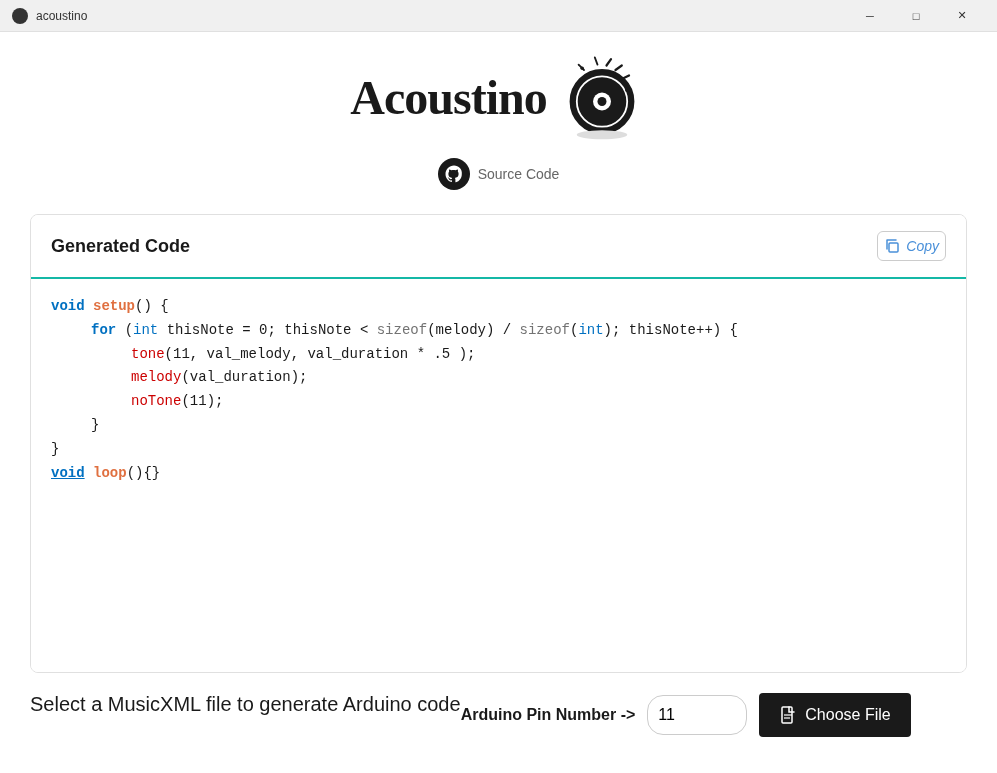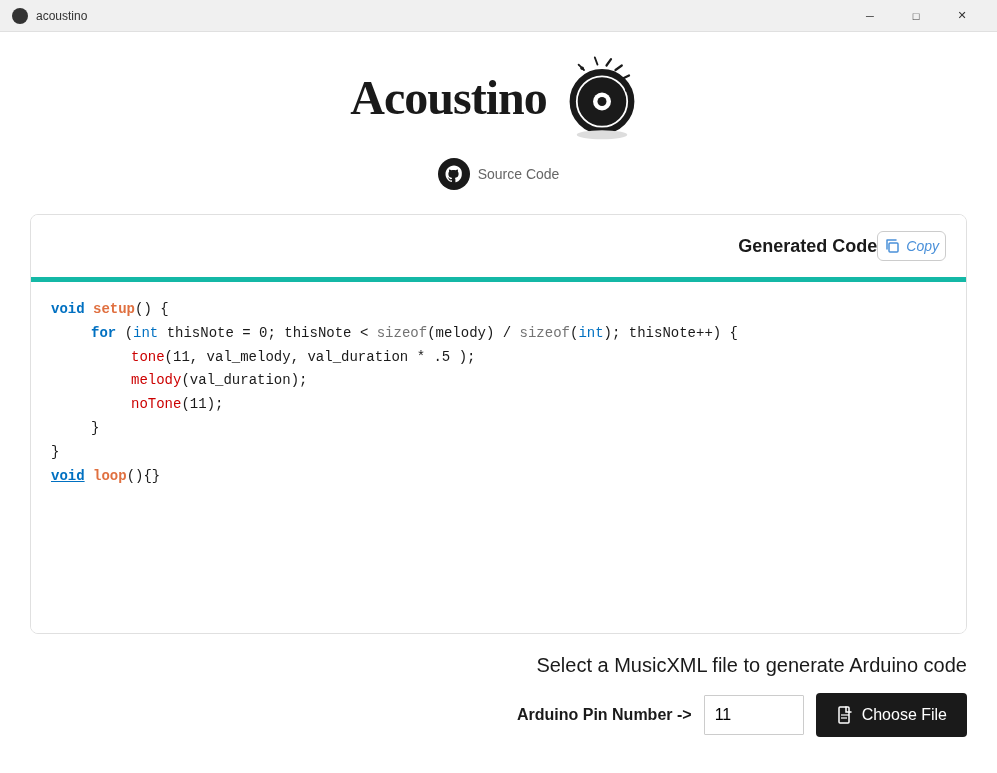--- a/index.html
+++ b/index.html
@@ -123,23 +123,23 @@
       border-radius: 8px;
       overflow: hidden;
       flex: 1;
       display: flex;
       flex-direction: column;
     }
 
     .code-header {
       display: flex;
       align-items: center;
-      justify-content: flex-end;
+      justify-content: space-between;
       padding: 16px 20px;
-      border-bottom: 5px solid #14b8a6;
+      border-bottom: 2px solid #14b8a6;
       background: #fff;
     }
 
     .code-title {
       font-size: 18px;
       font-weight: 600;
       color: #1a1a1a;
     }
 
     .copy-btn {
@@ -190,22 +190,22 @@
     .fn-teal { color: #737373; }
     .type-blue { color: #0070c1; }
     .normal { color: #1a1a1a; }
     .indent1 { padding-left: 40px; display: block; }
     .indent2 { padding-left: 80px; display: block; }
 
     
     .bottom-section {
       width: 100%;
       display: flex;
-      flex-direction: column;
-      align-items: flex-end;
+      flex-direction: row;
+      align-items: flex-start;
       padding: 20px 0 16px;
       flex-shrink: 0;
     }
 
     .bottom-title {
       font-size: 20px;
       color: #1a1a1a;
       margin-bottom: 16px;
       font-weight: 400;
     }
@@ -219,21 +219,21 @@
     .pin-label {
       font-size: 16px;
       font-weight: 600;
       color: #1a1a1a;
     }
 
     .pin-input {
       width: 100px;
       height: 40px;
       border: 1px solid #ccc;
-      border-radius: 1px;
+      border-radius: 16px;
       padding: 0 10px;
       font-size: 16px;
       text-align: left;
       outline: none;
     }
 
     .choose-file-btn {
       display: flex;
       align-items: center;
       gap: 8px;

